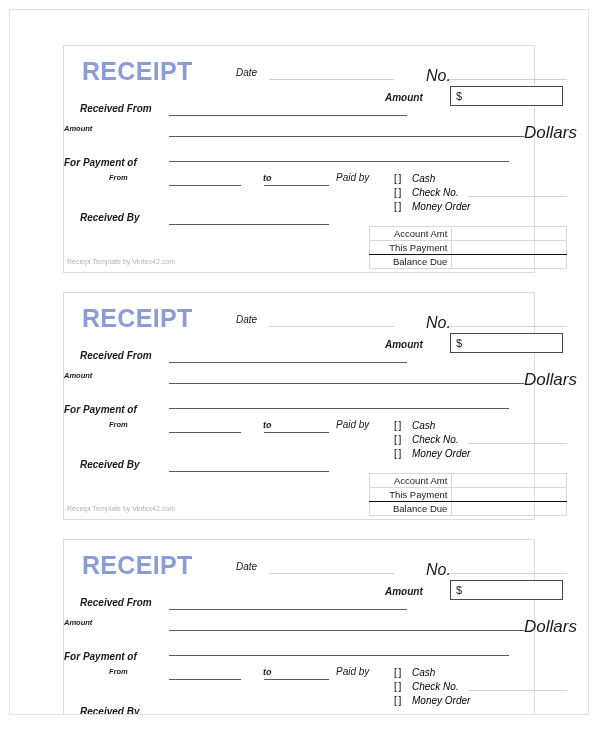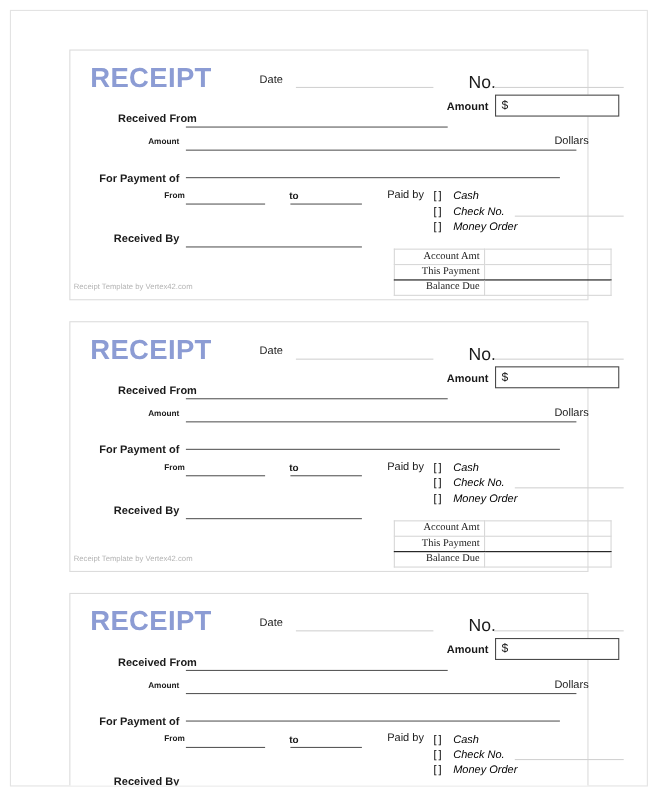--- a/index.html
+++ b/index.html
@@ -67,24 +67,25 @@
     line-height: 1;
   }
 
   
   .lbl {
     position: absolute;
     font-size: 10.5px;
     color: #1a1a1a;
     line-height: 1;
     white-space: nowrap;
+    font-style: italic;
   }
   .lbl.bold { font-weight: bold; font-size: 10px; }
   .lbl.small { font-size: 7.5px; font-weight: bold; }
-  .lbl.rt { text-align: right; }
+  .lbl.rt { text-align: left; }
 
   
   .rule {
     position: absolute;
     height: 0;
     border-bottom: 1px solid #5a5a5a;
   }
   .rule.light { border-bottom: 1px solid #d2d2d2; }
 
   
@@ -93,21 +94,21 @@
   .no-lbl  { left: 362px; top: 22px; font-size: 16px; }
   .no-rule { left: 385px; top: 33px; width: 118px; }
 
   
   .rf-lbl { left: 16px; top: 58px; width: 99px; }
   .rf-rule { left: 105px; top: 69px; width: 238px; }
 
   
   .amt-lbl { left: 0px; top: 79px; width: 99px; }
   .amt-rule { left: 105px; top: 90px; width: 355px; }
-  .dollars { left: 440px; top: 78px; font-size: 10px; }
+  .dollars { left: 460px; top: 78px; font-size: 17px; }
 
   
   .amount-cap { left: 321px; top: 47px; width: 59px; }
   .amount-box {
     position: absolute;
     left: 386px;
     top: 40px;
     width: 113px;
     height: 20px;
     border: 1.5px solid #4a4a4a;
@@ -127,40 +128,39 @@
   .fpo-lbl { left: 0px; top: 112px; width: 99px; }
   .fpo-rule { left: 105px; top: 115px; width: 340px; }
 
   
   .from-lbl { left: 45px; top: 128px; width: 59px; }
   .from-rule { left: 105px; top: 139px; width: 72px; }
   .to-lbl { left: 199px; top: 128px; font-size: 9px; font-weight: bold; }
   .to-rule { left: 200px; top: 139px; width: 65px; }
 
   
-  .rb-lbl { left: 0px; top: 167px; width: 99px; font-size: 11px; }
+  .rb-lbl { left: 16px; top: 167px; width: 99px; font-size: 11px; }
   .rb-rule { left: 105px; top: 178px; width: 160px; }
 
   
-  .paidby-lbl { left: 288px; top: 127px; font-size: 10px; }
+  .paidby-lbl { left: 272px; top: 127px; font-size: 10px; }
   .pay-box { position: absolute; left: 330px; font-size: 10px; letter-spacing: -0.5px; }
   .pay-txt { position: absolute; left: 348px; font-size: 10px; font-style: italic; }
   .pay-r1 { top: 127px; }
   .pay-r2 { top: 141px; }
   .pay-r3 { top: 155px; }
   .check-rule { left: 404px; top: 150px; width: 99px; }
 
   
   .totals {
     position: absolute;
-    left: 294px;
+    left: 305px;
     top: 180px;
     width: 198px;
     border-collapse: collapse;
-    font-family: Liberation Serif, serif;
   }
   .totals td {
     height: 13px;
     font-size: 9.5px;
     color: #1a1a1a;
     padding: 0 4px 0 0;
     border: 1px solid #d8d8d8;
     line-height: 1;
   }
   .totals td.key {

